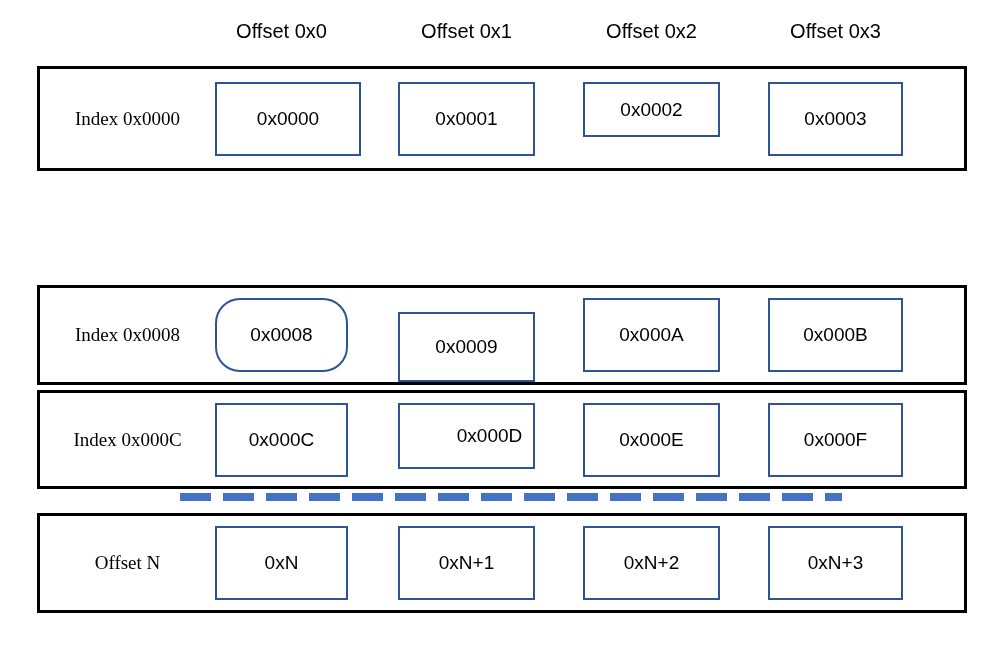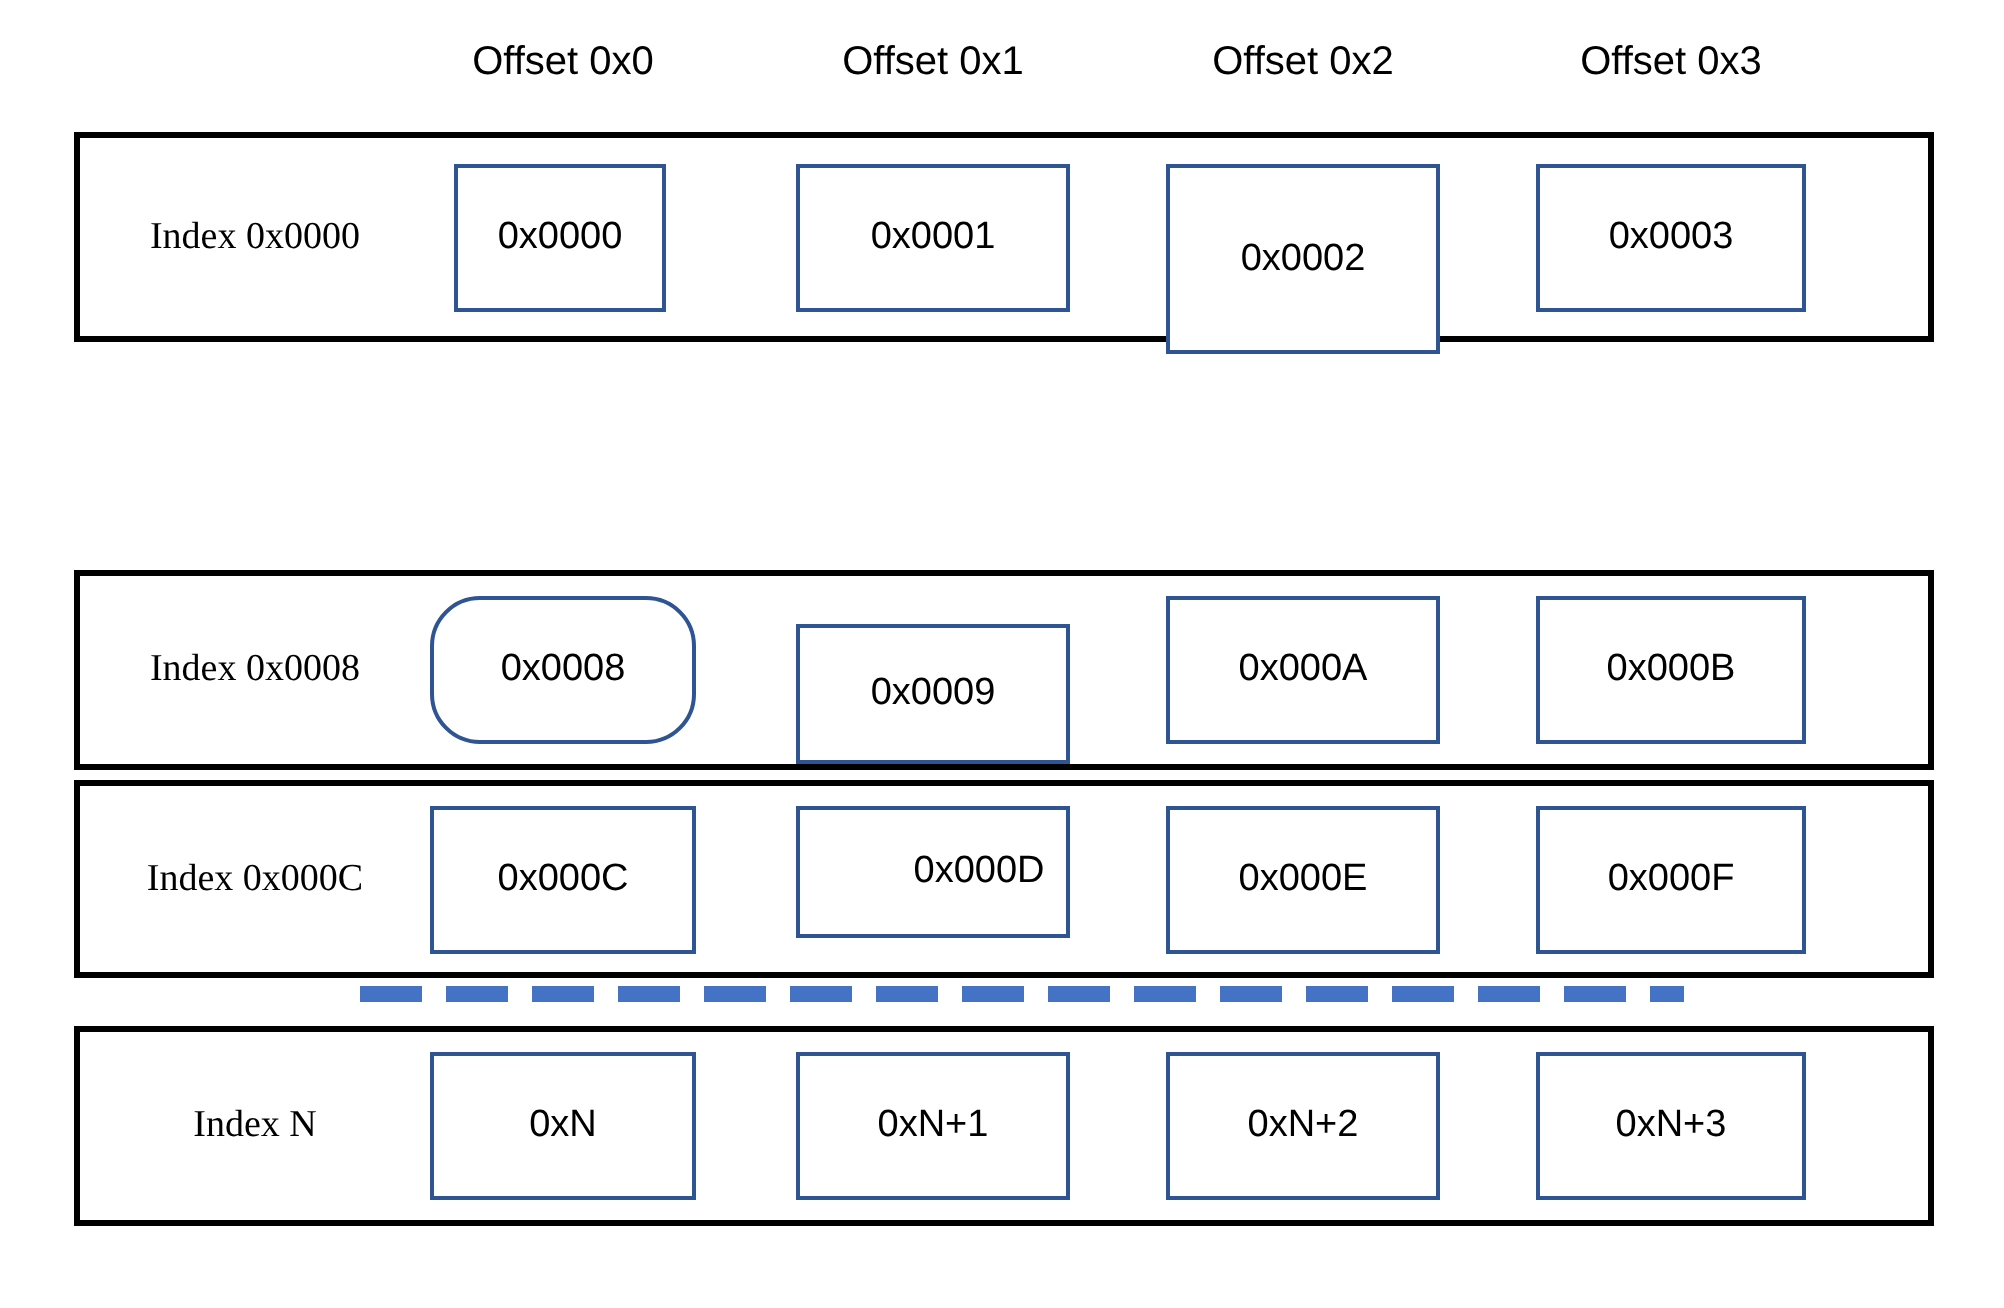--- a/index.html
+++ b/index.html
@@ -91,41 +91,41 @@
 <body>
 
 <div id="diagram">
 
 <div class="offset-header" style="left: 215px; width: 133px;">Offset 0x0</div>
     <div class="offset-header" style="left: 398px; width: 137px;">Offset 0x1</div>
     <div class="offset-header" style="left: 583px; width: 137px;">Offset 0x2</div>
     <div class="offset-header" style="left: 768px; width: 135px;">Offset 0x3</div>
     <div class="mem-row" style="top: 66px; height: 105px;">
       <div class="index-label">Index 0x0000</div>
-      <div class="cell-box" style="left: 187px; width: 106px; top: 13px; height: 74px;">0x0000</div>
+      <div class="cell-box" style="left: 175px; width: 146px; top: 13px; height: 74px;">0x0000</div>
       <div class="cell-box" style="left: 358px; width: 137px; top: 13px; height: 74px;">0x0001</div>
-      <div class="cell-box" style="left: 543px; width: 137px; top: 13px; height: 95px;">0x0002</div>
+      <div class="cell-box" style="left: 543px; width: 137px; top: 13px; height: 55px;">0x0002</div>
       <div class="cell-box" style="left: 728px; width: 135px; top: 13px; height: 74px;">0x0003</div>
     </div>
     <div class="mem-row" style="top: 285px; height: 100px;">
       <div class="index-label">Index 0x0008</div>
       <div class="cell-box" style="left: 175px; width: 133px; top: 10px; height: 74px; border-radius: 25px;">0x0008</div>
       <div class="cell-box" style="left: 358px; width: 137px; top: 10px; height: 70px; margin-top: 14px;">0x0009</div>
       <div class="cell-box" style="left: 543px; width: 137px; top: 10px; height: 74px;">0x000A</div>
       <div class="cell-box" style="left: 728px; width: 135px; top: 10px; height: 74px;">0x000B</div>
     </div>
     <div class="mem-row" style="top: 390px; height: 99px;">
       <div class="index-label">Index 0x000C</div>
       <div class="cell-box" style="left: 175px; width: 133px; top: 10px; height: 74px;">0x000C</div>
       <div class="cell-box" style="left: 358px; width: 137px; top: 10px; height: 66px; padding-left: 46px;">0x000D</div>
       <div class="cell-box" style="left: 543px; width: 137px; top: 10px; height: 74px;">0x000E</div>
       <div class="cell-box" style="left: 728px; width: 135px; top: 10px; height: 74px;">0x000F</div>
     </div>
     <div class="mem-row" style="top: 513px; height: 100px;">
-      <div class="index-label">Index N</div>
+      <div class="index-label">Offset N</div>
       <div class="cell-box" style="left: 175px; width: 133px; top: 10px; height: 74px;">0xN</div>
       <div class="cell-box" style="left: 358px; width: 137px; top: 10px; height: 74px;">0xN+1</div>
       <div class="cell-box" style="left: 543px; width: 137px; top: 10px; height: 74px;">0xN+2</div>
       <div class="cell-box" style="left: 728px; width: 135px; top: 10px; height: 74px;">0xN+3</div>
     </div>
     <div id="dashed-separator">
       <span class="dash" style="left: 0px; width: 31px;"></span>
       <span class="dash" style="left: 43px; width: 31px;"></span>
       <span class="dash" style="left: 86px; width: 31px;"></span>
       <span class="dash" style="left: 129px; width: 31px;"></span>

